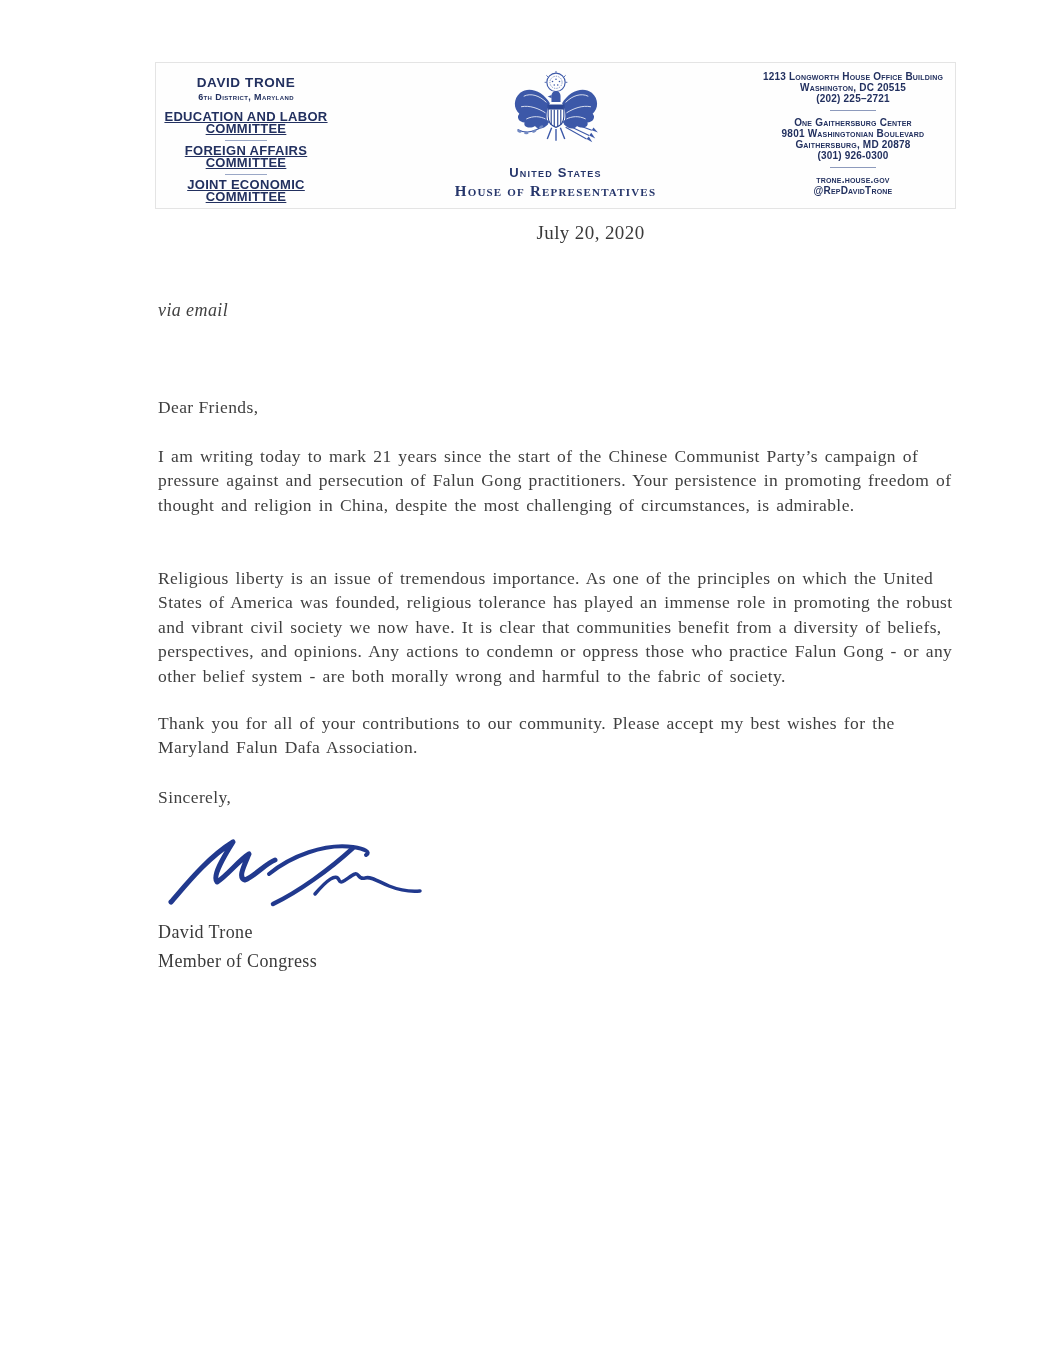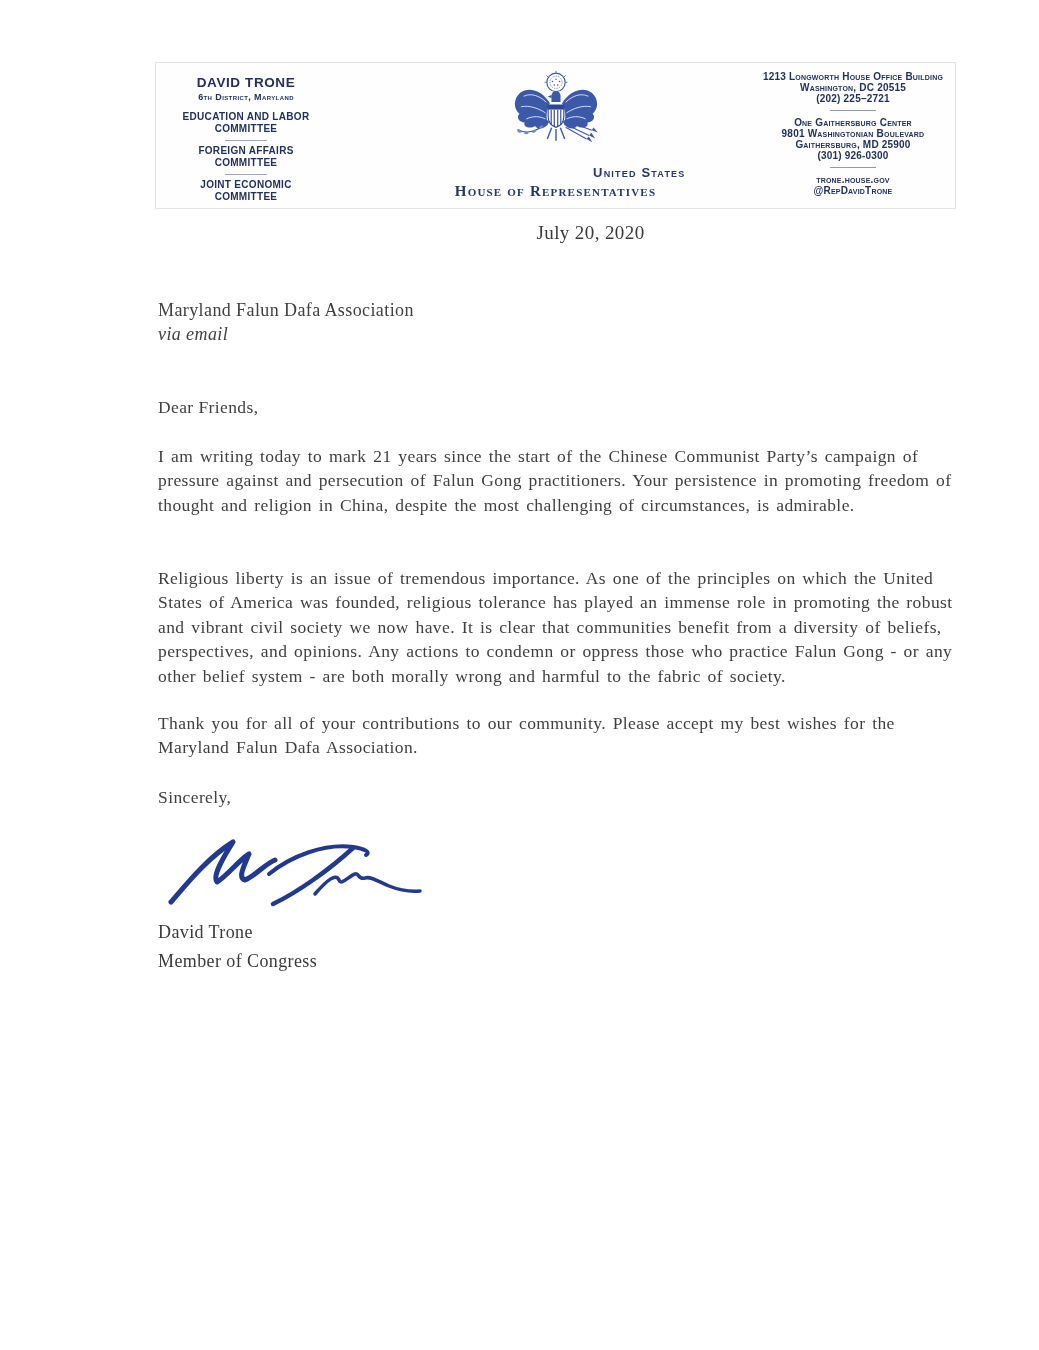--- a/index.html
+++ b/index.html
@@ -21,29 +21,29 @@
     font-family:"Liberation Sans", sans-serif;
     color:#22305f;
   }
   .lh-left{
     position:absolute;left:0;top:12px;width:180px;
     text-align:center;
   }
   .lh-name{font-size:13.5px;font-weight:700;letter-spacing:.6px;}
   .lh-district{font-size:9px;font-weight:700;font-variant:small-caps;letter-spacing:.4px;margin-top:2px;}
   .lh-committee{
-    font-size:10px;font-weight:700;line-height:12px;
-    letter-spacing:.3px;margin-top:9px;white-space:pre-line;
+    font-size:13px;font-weight:700;line-height:12px;
+    letter-spacing:.3px;margin-top:9px;white-space:pre-line;text-decoration:underline;
   }
   .lh-divider{width:42px;border-top:1px solid #9aa7c6;margin:5px auto 0 auto;height:0;}
   .lh-center{
     position:absolute;left:50%;top:6px;transform:translateX(-50%);
     text-align:center;width:260px;
   }
-  .lh-us{font-size:13px;font-weight:700;font-variant:small-caps;letter-spacing:1.2px;margin-top:6px;color:#26366b;text-align:right;}
+  .lh-us{font-size:13px;font-weight:700;font-variant:small-caps;letter-spacing:1.2px;margin-top:6px;color:#26366b;}
   .lh-hor{font-size:15px;font-weight:700;font-variant:small-caps;letter-spacing:1.2px;margin-top:3px;color:#26366b;font-family:Liberation Serif, serif;}
   .lh-right{
     position:absolute;left:582px;top:8px;width:230px;
     text-align:center;
   }
   .lh-addr{font-size:10px;font-weight:700;font-variant:small-caps;line-height:11px;letter-spacing:.2px;}
   .lh-divider-r{width:46px;border-top:1px solid #8d9abc;margin:6px auto 6px auto;height:0;}
   
   .date{
     position:absolute;left:0;top:222px;width:1039px;
@@ -151,32 +151,31 @@
       <div class="lh-hor">House of Representatives</div>
     </div>
 
     <div class="lh-right">
       <div class="lh-addr">1213 Longworth House Office Building</div>
       <div class="lh-addr">Washington, DC 20515</div>
       <div class="lh-addr">(202) 225–2721</div>
       <div class="lh-divider-r"></div>
       <div class="lh-addr">One Gaithersburg Center</div>
       <div class="lh-addr">9801 Washingtonian Boulevard</div>
-      <div class="lh-addr">Gaithersburg, MD 25900</div>
+      <div class="lh-addr">Gaithersburg, MD 20878</div>
       <div class="lh-addr">(301) 926-0300</div>
       <div class="lh-divider-r"></div>
       <div class="lh-addr">trone.house.gov</div>
       <div class="lh-addr">@RepDavidTrone</div>
     </div>
   </header>
 
   <div class="date">July 20, 2020</div>
 
   <div class="recipient">
-    <div>Maryland Falun Dafa Association</div>
     <div class="via">via email</div>
   </div>
 
   <div class="salutation">Dear Friends,</div>
 
   <p class="para p1">I am writing today to mark 21 years since the start of the Chinese Communist Party’s campaign of pressure against and persecution of Falun Gong practitioners. Your persistence in promoting freedom of thought and religion in China, despite the most challenging of circumstances, is admirable.</p>
   <p class="para p2">Religious liberty is an issue of tremendous importance. As one of the principles on which the United States of America was founded, religious tolerance has played an immense role in promoting the robust and vibrant civil society we now have. It is clear that communities benefit from a diversity of beliefs, perspectives, and opinions. Any actions to condemn or oppress those who practice Falun Gong - or any other belief system - are both morally wrong and harmful to the fabric of society.</p>
   <p class="para p3">Thank you for all of your contributions to our community. Please accept my best wishes for the Maryland Falun Dafa Association.</p>
 
   <div class="closing">Sincerely,</div>

